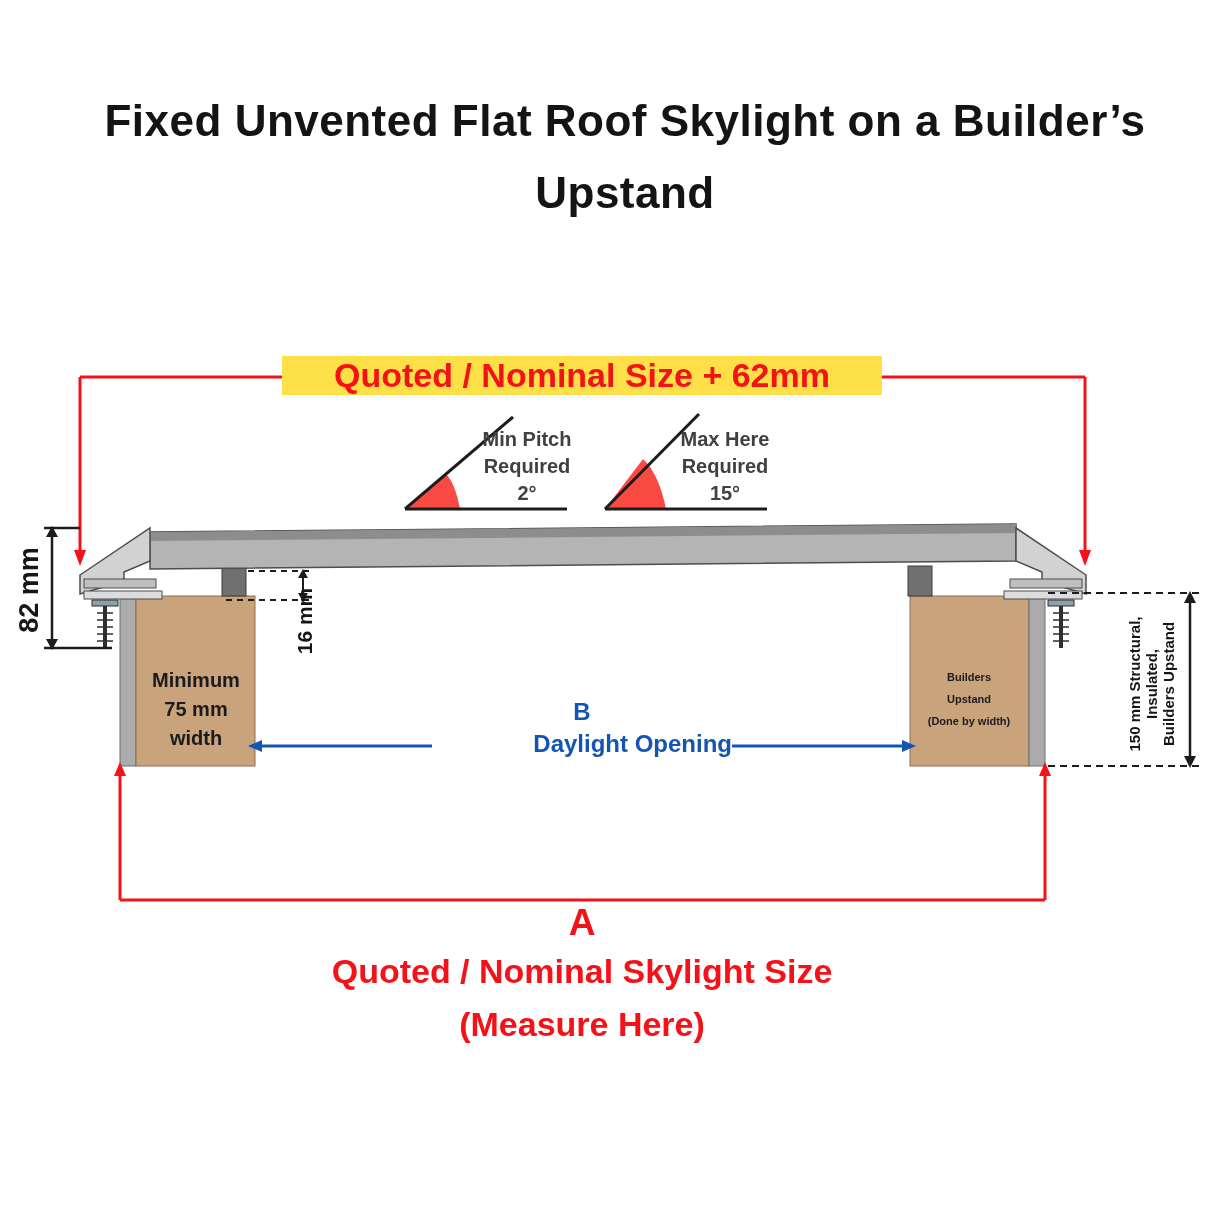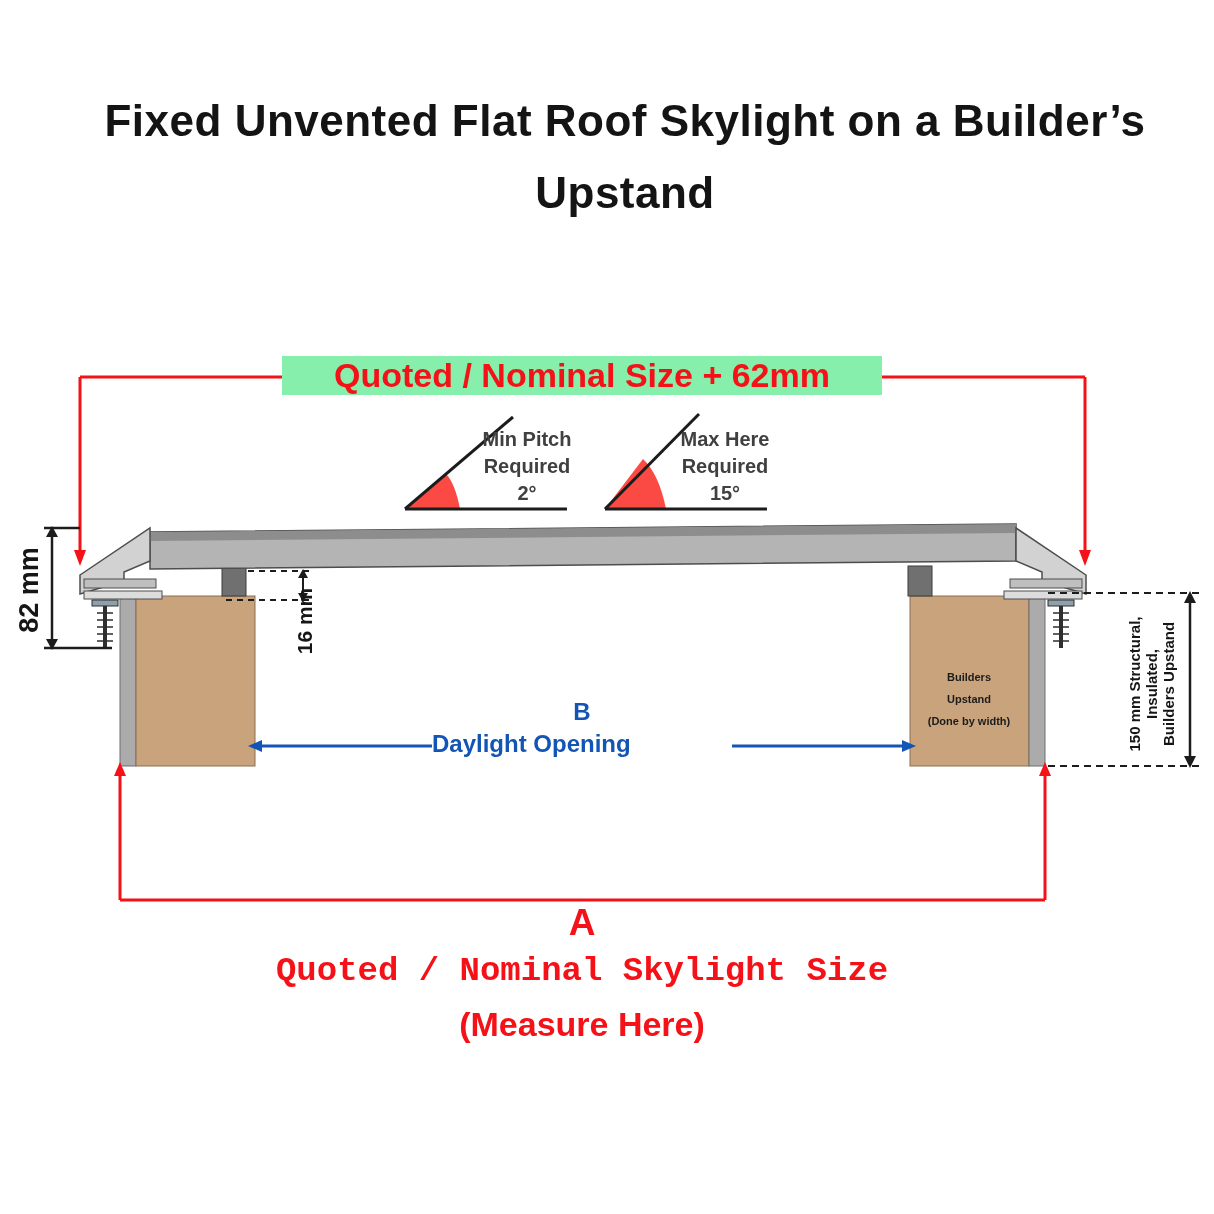--- a/index.html
+++ b/index.html
@@ -2,33 +2,33 @@
 <html><head>
 <meta charset="utf-8">
 <style>
   html,body{margin:0;padding:0;background:#fff;}
   .canvas{position:relative;width:1214px;height:1214px;background:#ffffff;
           font-family:"Liberation Sans",sans-serif;overflow:hidden;padding-left:12px;}
   .abs{position:absolute;}
   .title-line{width:100%;text-align:center;font-size:44px;font-weight:bold;color:#141414;letter-spacing:0.5px;}
   .red-label{color:#f41117;font-weight:bold;}
   .blue-label{color:#1355b4;font-weight:bold;}
-  .top-dim-label{left:282px;width:600px;top:356px;font-size:34px;text-align:center;background:#86efac;}
+  .top-dim-label{left:282px;width:600px;top:356px;font-size:34px;text-align:center;background:#fde047;}
   .pitch-text{width:150px;text-align:center;font-size:20px;font-weight:bold;color:#404040;line-height:27px;}
   .rot{transform:rotate(-90deg);}
   .dim-82{left:-14px;top:574px;width:88px;height:32px;text-align:center;font-size:27px;font-weight:bold;color:#161616;}
   .dim-16{left:264px;top:608px;width:84px;height:26px;text-align:center;font-size:21px;font-weight:bold;color:#161616;}
   .upstand-text-left{left:134px;top:666px;width:124px;text-align:center;font-size:20px;font-weight:bold;color:#1b1b1b;line-height:29px;}
   .upstand-text-right{left:906px;top:666px;width:126px;text-align:center;font-size:11px;font-weight:bold;color:#1b1b1b;line-height:22px;}
   .b-letter{left:432px;top:698px;width:300px;text-align:center;font-size:24px;}
-  .b-line1{left:432px;top:730px;width:300px;text-align:left;font-size:24px;background:#ffffff;}
+  .b-line1{left:432px;top:730px;width:300px;text-align:right;font-size:24px;background:#ffffff;}
   .b-line2{left:432px;top:764px;width:300px;text-align:center;font-size:24px;}
   .r150{left:1063px;top:658px;width:178px;height:52px;text-align:center;font-size:15px;font-weight:bold;color:#161616;line-height:17px;}
   .a-letter{left:282px;top:902px;width:600px;text-align:center;font-size:37px;}
-  .a-line1{left:132px;top:952px;width:900px;text-align:center;font-size:34px;font-family:Liberation Mono, monospace;}
+  .a-line1{left:132px;top:952px;width:900px;text-align:center;font-size:34px;}
   .a-line2{left:132px;top:1005px;width:900px;text-align:center;font-size:34px;}
 </style>
 </head>
 <body>
 
 <div class="canvas">
 
   <svg class="abs" style="left:0;top:0;" width="1214" height="1214" viewBox="0 0 1214 1214">
 
     <g stroke="#f41117" stroke-width="3" fill="none">
@@ -146,20 +146,25 @@
   </div>
 
   <div class="abs rot dim-82">82 mm</div>
   <div class="abs rot dim-16">16 mm</div>
   <div class="abs rot r150">
     <div>150 mm Structural,</div>
     <div>Insulated,</div>
     <div>Builders Upstand</div>
   </div>
 
+  <div class="abs upstand-text-left">
+    <div>Minimum</div>
+    <div>75 mm</div>
+    <div>width</div>
+  </div>
   <div class="abs upstand-text-right">
     <div>Builders</div>
     <div>Upstand</div>
     <div>(Done by width)</div>
   </div>
 
   <div class="abs blue-label b-letter">B</div>
   <div class="abs blue-label b-line1">Daylight Opening</div>
 
   <div class="abs red-label a-letter">A</div>

